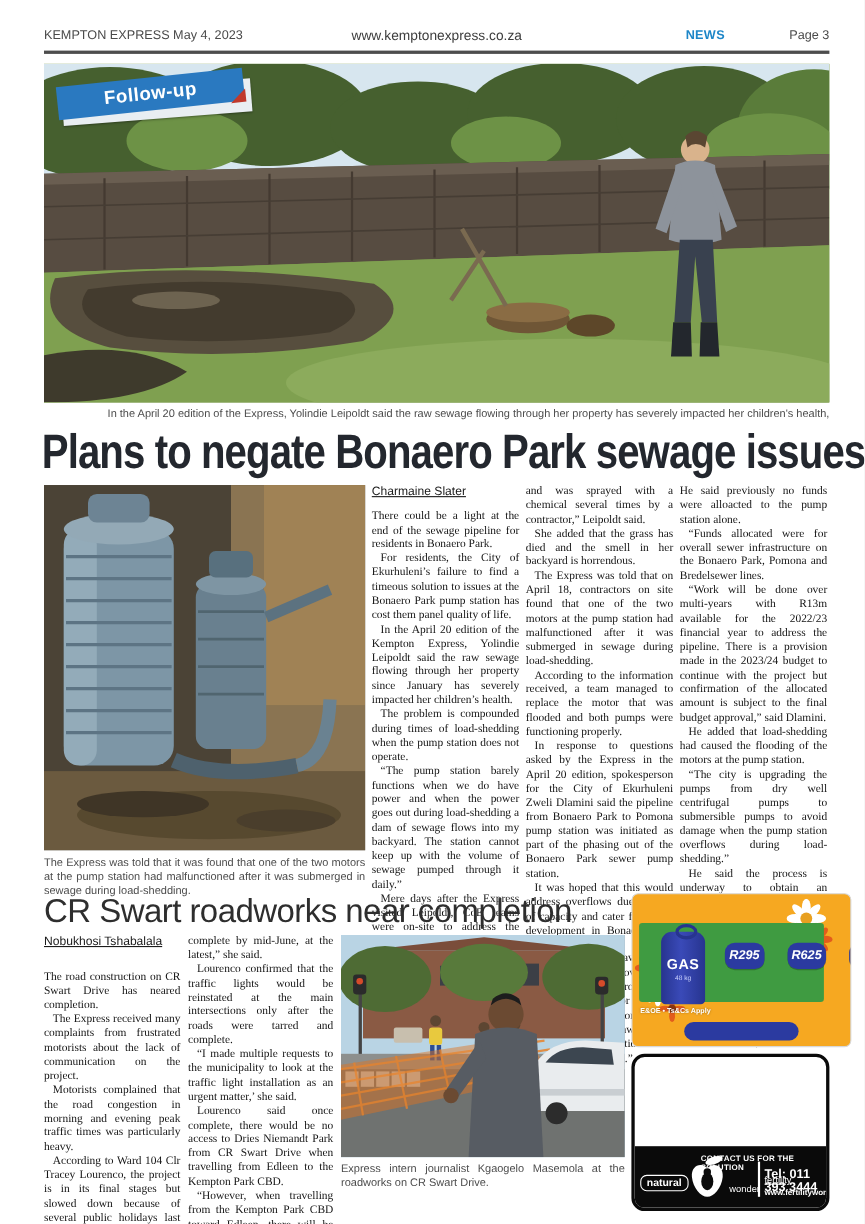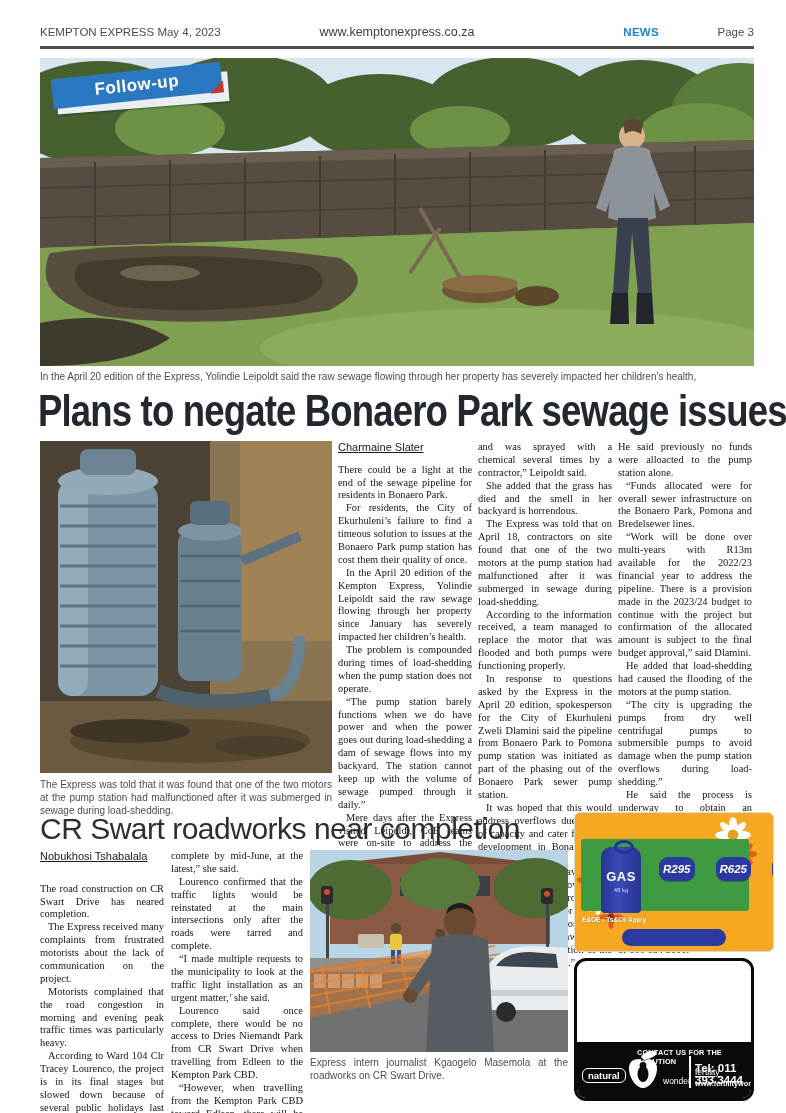--- a/index.html
+++ b/index.html
@@ -15,21 +15,21 @@
   .masthead-rule { position:absolute; left:40px; right:32px; top:46px; height:2.5px; background:#4d4d4d; }
 
   
   .main-photo { position:absolute; left:40px; top:58px; width:714px; height:308px; overflow:hidden; background:#7b9c4e; }
   .main-photo svg { display:block; }
   .followup { position:absolute; left:12px; top:12px; width:178px; height:34px; transform:rotate(-6deg); }
   .followup .under { position:absolute; left:4px; top:8px; width:172px; height:30px; background:#e9eef2; box-shadow:0 1px 2px rgba(0,0,0,.35); transform:rotate(1.5deg); }
   .followup .band { position:absolute; left:0; top:0; width:170px; height:30px; background:#2a79c0; color:#fff; font-weight:bold; font-size:17px; text-align:center; line-height:30px; letter-spacing:.5px; }
   .followup .band:after { content:""; position:absolute; right:-1px; bottom:-1px; border-style:solid; border-width:0 0 12px 14px; border-color:transparent transparent #c0392b transparent; }
 
-  .main-caption { position:absolute; left:40px; right:32px; top:371px; font-size:10px; color:#4c4c4c; }
+  .main-caption { position:absolute; left:40px; right:32px; top:371px; font-size:10px; color:#4c4c4c;text-align:right; }
 
   
   .headline1 { position:absolute; left:38px; top:386px; width:860px; font-size:44px; font-weight:800; color:#23272e; letter-spacing:-1px; transform:scaleX(.83); transform-origin:left top; white-space:nowrap; font-family:"Liberation Sans",sans-serif; }
 
   
   .article1 { position:absolute; left:40px; top:441px; width:714px; display:flex; gap:6px; }
   .a1-photo-col { width:292px; flex:none; }
   .a1-photo { width:292px; height:332px; overflow:hidden; background:#5b4d3d; }
   .a1-photo-caption { margin-top:5px; font-size:10px; line-height:1.32; color:#4c4c4c; text-align:justify; }
   .col { width:134px; flex:none; font-family:"Liberation Serif", serif; font-size:10.4px; line-height:1.24; color:#141414; text-align:justify; }
@@ -210,21 +210,21 @@
           <ellipse cx="90" cy="290" rx="60" ry="12" fill="#3f3526"></ellipse>
           <ellipse cx="220" cy="305" rx="45" ry="10" fill="#4a3e2c"></ellipse>
         </svg>
       </div>
       <div class="a1-photo-caption">The Express was told that it was found that one of the two motors at the pump station had malfunctioned after it was submerged in sewage during load-shedding.</div>
     </div>
     <div class="col">
       <div class="byline">Charmaine Slater</div>
       <div>
           <p>There could be a light at the end of the sewage pipeline for residents in Bonaero Park.</p>
-          <p>For residents, the City of Ekurhuleni’s failure to find a timeous solution to issues at the Bonaero Park pump station has cost them their quality of once.</p>
+          <p>For residents, the City of Ekurhuleni’s failure to find a timeous solution to issues at the Bonaero Park pump station has cost them panel quality of life.</p>
           <p>In the April 20 edition of the Kempton Express, Yolindie Leipoldt said the raw sewage flowing through her property since January has severely impacted her children’s health.</p>
           <p>The problem is compounded during times of load-shedding when the pump station does not operate.</p>
           <p>“The pump station barely functions when we do have power and when the power goes out during load-shedding a dam of sewage flows into my backyard. The station cannot keep up with the volume of sewage pumped through it daily.”</p>
           <p>Mere days after the Express visited Leipoldt, CoE teams were on-site to address the matter.</p>
           <p>“The sewage water has drained from a hole on my property. Whatever was left turned to sludge</p>
         </div>
     </div>
     <div class="col">
       <div>
           <p>and was sprayed with a chemical several times by a contractor,” Leipoldt said.</p>

